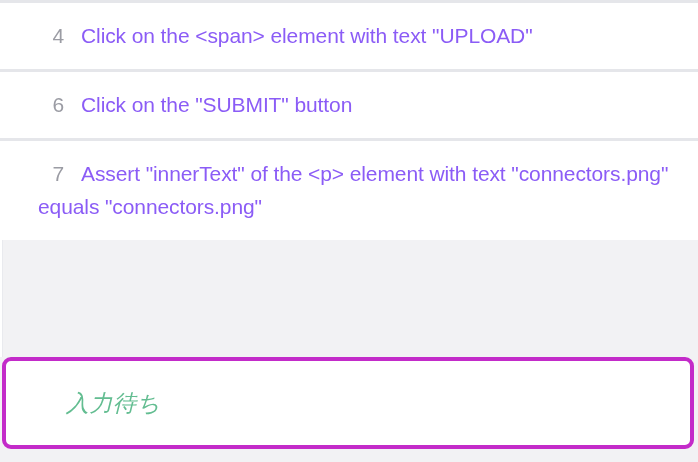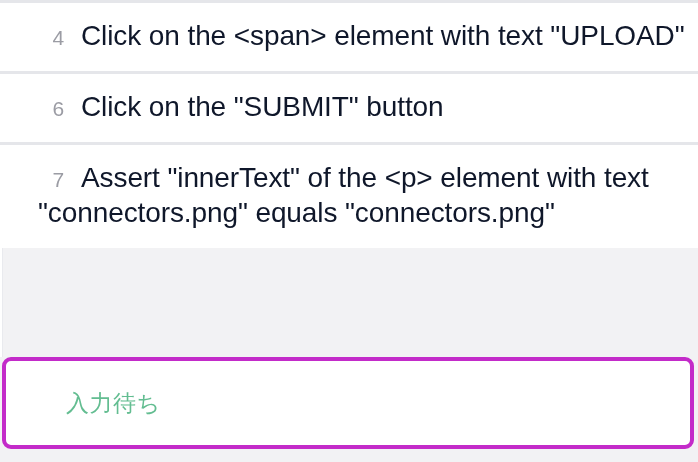--- a/index.html
+++ b/index.html
@@ -65,22 +65,22 @@
     min-width: 26px;
     text-align: right;
     color: #9b9ca4;
     font-size: 21px;
     font-weight: 400;
     margin-right: 17px;
     vertical-align: baseline;
   }
 
   .step-text {
-    color: #0f172a;
-    font-size: 28px;
+    color: #8b5cf6;
+    font-size: 21px;
     vertical-align: baseline;
     text-align: right;
   }
 
   
   .status-box {
     position: absolute;
     left: 2px;
     top: 357px;
     width: 692px;
@@ -89,20 +89,21 @@
     background: #ffffff;
     border: 4px solid #c32bc9;
     border-radius: 9px;
     display: flex;
     align-items: center;
   }
 
   .status-text {
     margin-left: 60px;
     color: #63bd91;
+    font-style: italic;
     font-size: 23px;
     line-height: 28px;
     letter-spacing: 0.5px;
     font-family: "DejaVu Sans", "Liberation Sans", sans-serif;
   }
 
   .bottom-strip {
     position: absolute;
     left: 0;
     top: 449px;

